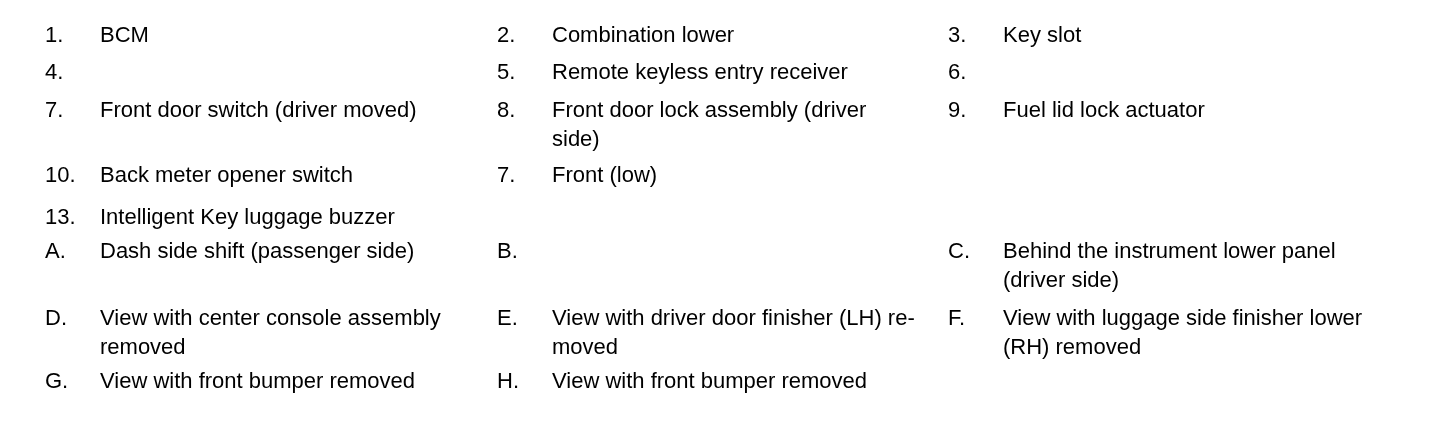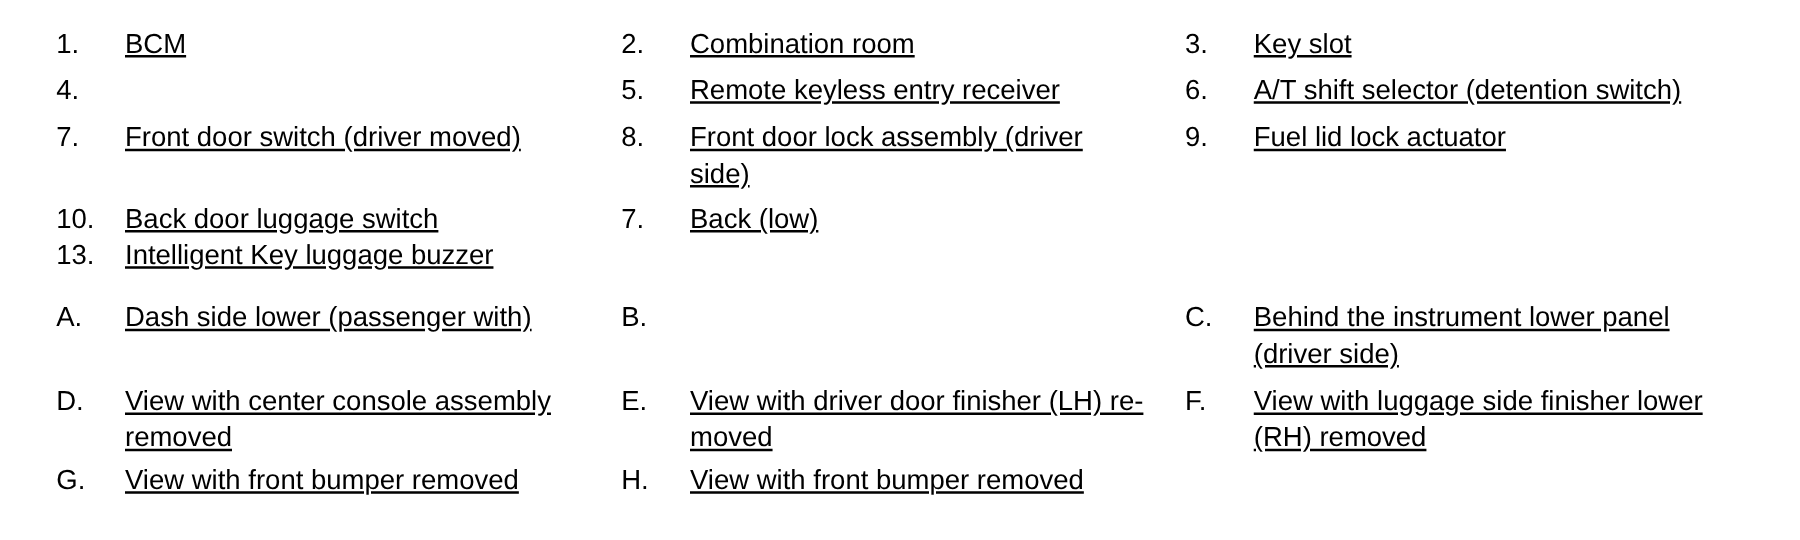--- a/index.html
+++ b/index.html
@@ -17,70 +17,68 @@
   .legend {
     padding: 20px 10px 0 45px;
   }
   .row {
     display: grid;
     grid-template-columns: 452px 451px 1fr;
   }
   .row.r1 { margin-bottom: 8px; }
   .row.r2 { margin-bottom: 9px; }
   .row.r3 { margin-bottom: 7px; }
-  .row.r4 { }
-  .row.r5 { margin-bottom: 21px; }
+  .row.r4 { margin-bottom: 13px; }
+  .row.r5 { margin-bottom: 5px; }
   .row.r6 { margin-bottom: 9px; }
   .row.r7 { margin-bottom: 5px; }
   .row.r8 { margin-bottom: 0; }
   .cell {
     display: flex;
     align-items: flex-start;
     padding-right: 6px;
   }
   .num {
     flex: 0 0 55px;
     width: 55px;
   }
   .txt {
     white-space: pre-line;
-    text-decoration: underline;
   }
 </style>
 </head>
 <body>
 
 <div class="legend">
 
   <div class="row r1">
     <div class="cell">
       <span class="num">1.</span>
       <span class="txt">BCM</span>
     </div>
     <div class="cell">
       <span class="num">2.</span>
-      <span class="txt">Combination room</span>
+      <span class="txt">Combination lower</span>
     </div>
     <div class="cell">
       <span class="num">3.</span>
       <span class="txt">Key slot</span>
     </div>
   </div>
 
   <div class="row r2">
     <div class="cell">
       <span class="num">4.</span>
     </div>
     <div class="cell">
       <span class="num">5.</span>
       <span class="txt">Remote keyless entry receiver</span>
     </div>
     <div class="cell">
       <span class="num">6.</span>
-      <span class="txt">A/T shift selector (detention switch)</span>
     </div>
   </div>
 
   <div class="row r3">
     <div class="cell">
       <span class="num">7.</span>
       <span class="txt">Front door switch (driver moved)</span>
     </div>
     <div class="cell">
       <span class="num">8.</span>
@@ -89,39 +87,39 @@
     </div>
     <div class="cell">
       <span class="num">9.</span>
       <span class="txt">Fuel lid lock actuator</span>
     </div>
   </div>
 
   <div class="row r4">
     <div class="cell">
       <span class="num">10.</span>
-      <span class="txt">Back door luggage switch</span>
+      <span class="txt">Back meter opener switch</span>
     </div>
     <div class="cell">
       <span class="num">7.</span>
-      <span class="txt">Back (low)</span>
+      <span class="txt">Front (low)</span>
     </div>
   </div>
 
   <div class="row r5">
     <div class="cell">
       <span class="num">13.</span>
       <span class="txt">Intelligent Key luggage buzzer</span>
     </div>
   </div>
 
   <div class="row r6">
     <div class="cell">
       <span class="num">A.</span>
-      <span class="txt">Dash side lower (passenger with)</span>
+      <span class="txt">Dash side shift (passenger side)</span>
     </div>
     <div class="cell">
       <span class="num">B.</span>
     </div>
     <div class="cell">
       <span class="num">C.</span>
       <span class="txt">Behind the instrument lower panel
 (driver side)</span>
     </div>
   </div>

